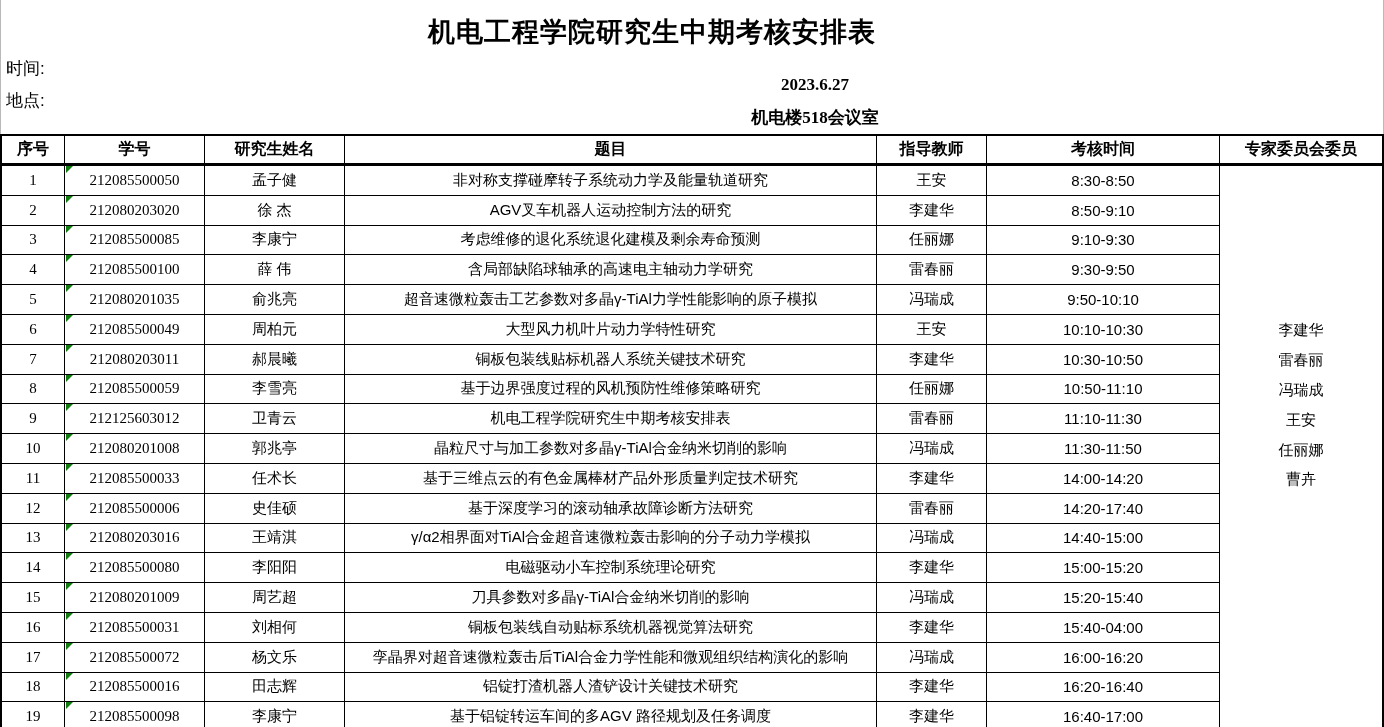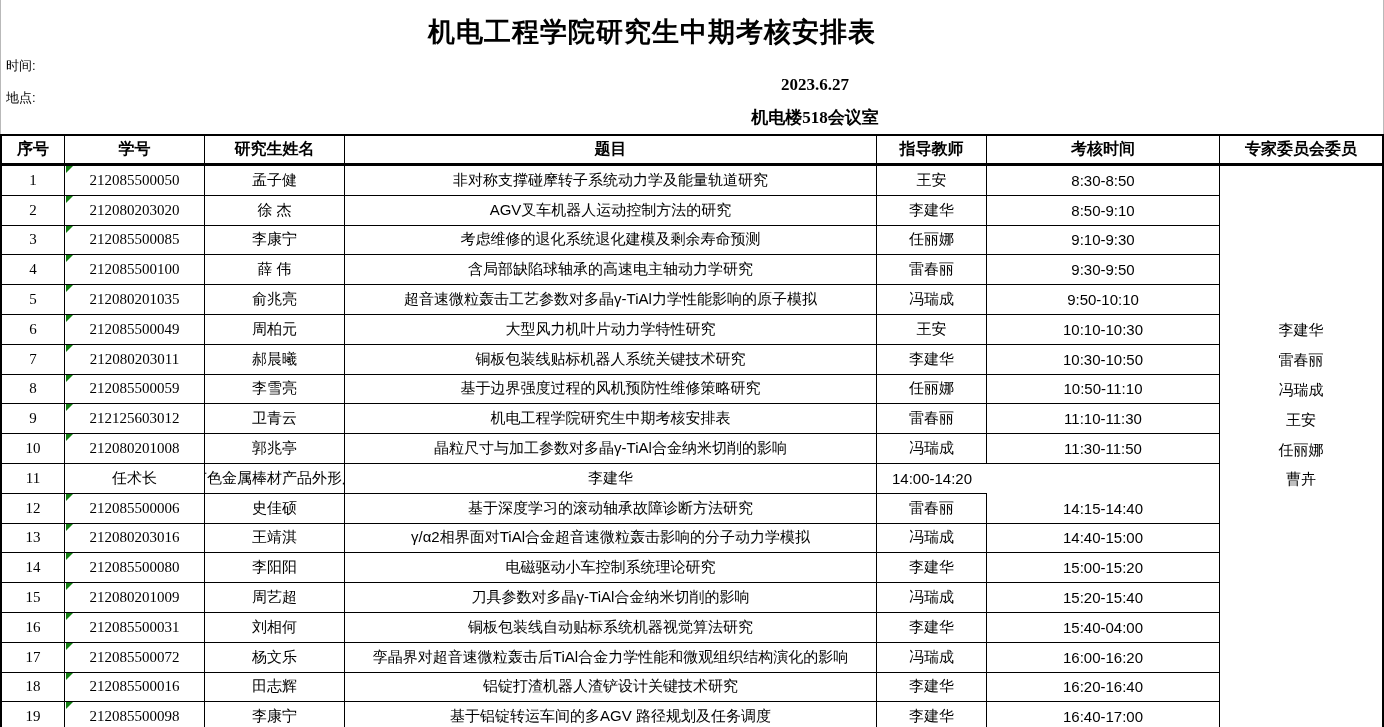--- a/index.html
+++ b/index.html
@@ -9,21 +9,21 @@
     font-family:"Liberation Sans", sans-serif; color:#000;
   }
   .edge { position:absolute; top:0; width:1px; height:727px; background:#b9b9b9; }
   #edge-left { left:0; } #edge-right { right:0; }
 
   .title {
     position:absolute; top:14px; left:652px; transform:translateX(-50%);
     font-size:27px; font-weight:bold; white-space:nowrap; letter-spacing:1px;
     font-family:"Liberation Sans", sans-serif;
   }
-  .meta-label { position:absolute; left:6px; font-size:13px; white-space:nowrap; }
+  .meta-label { position:absolute; left:6px; font-size:17px; white-space:nowrap; }
   #time-label { top:57px; }
   #loc-label  { top:89px; }
   .meta-value {
     position:absolute; left:815px; transform:translateX(-50%);
     font-size:17px; font-weight:bold; white-space:nowrap;
     font-family:"Liberation Serif", serif;
     margin-top:17px;
   }
   #time-value { top:58px; }
   #loc-value  { top:89px; }
@@ -206,36 +206,40 @@
       <span>212080201008</span>
     </div>
     <div class="cell c-name">郭兆亭</div>
     <div class="cell c-title">晶粒尺寸与加工参数对多晶γ-TiAl合金纳米切削的影响</div>
     <div class="cell c-advisor">冯瑞成</div>
     <div class="cell c-time">11:30-11:50</div>
   </div>
 
   <div class="t-row">
     <div class="cell c-no">11</div>
+    <div class="cell c-id">
+      <span class="flag"></span>
+      <span>212085500033</span>
+    </div>
     <div class="cell c-name">任术长</div>
     <div class="cell c-title">基于三维点云的有色金属棒材产品外形质量判定技术研究</div>
     <div class="cell c-advisor">李建华</div>
     <div class="cell c-time">14:00-14:20</div>
   </div>
 
   <div class="t-row">
     <div class="cell c-no">12</div>
     <div class="cell c-id">
       <span class="flag"></span>
       <span>212085500006</span>
     </div>
     <div class="cell c-name">史佳硕</div>
     <div class="cell c-title">基于深度学习的滚动轴承故障诊断方法研究</div>
     <div class="cell c-advisor">雷春丽</div>
-    <div class="cell c-time">14:15-14:40</div>
+    <div class="cell c-time">14:20-17:40</div>
   </div>
 
   <div class="t-row">
     <div class="cell c-no">13</div>
     <div class="cell c-id">
       <span class="flag"></span>
       <span>212080203016</span>
     </div>
     <div class="cell c-name">王靖淇</div>
     <div class="cell c-title">γ/α2相界面对TiAl合金超音速微粒轰击影响的分子动力学模拟</div>

